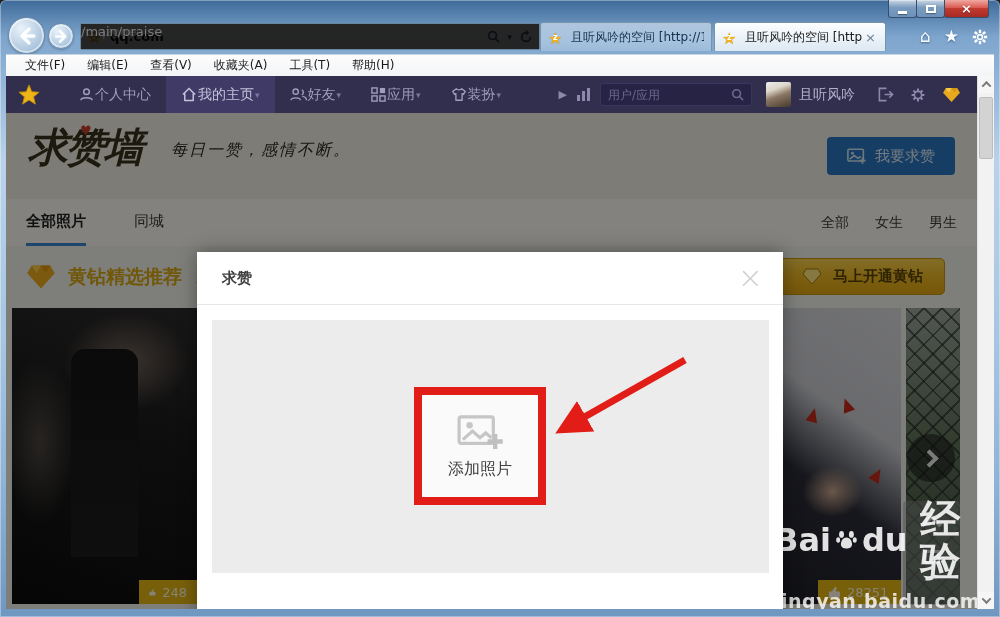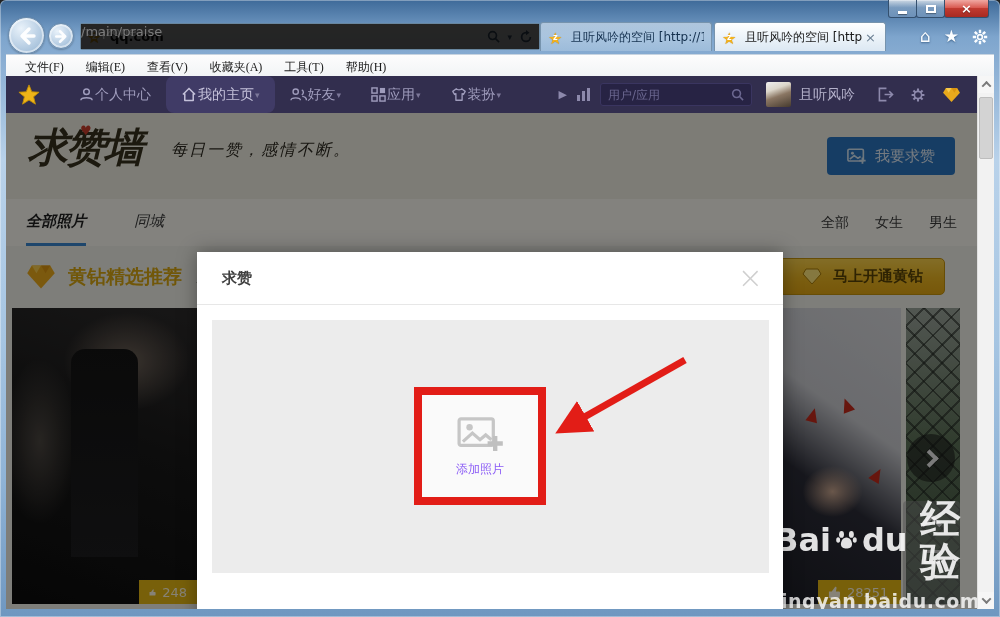--- a/index.html
+++ b/index.html
@@ -57,33 +57,33 @@
   .tab-title { font-size:12px; color:#14304e; white-space:nowrap; overflow:hidden; flex:1; }
   .tab.active .tab-title { color:#1a1a1a; }
   .tab-close { font-size:13px; color:#6b7f92; padding:0 2px; cursor:pointer; }
 
   .chrome-icons { position:absolute; right:6px; top:8px; display:flex; gap:13px; align-items:center; }
   .chrome-icons .ci { color:#fbfdff; font-size:17px; line-height:1; text-shadow:0 1px 2px rgba(0,40,80,.5); cursor:pointer; }
 
   
   .menubar { position:absolute; top:54px; left:6px; right:6px; height:22px;
     background:linear-gradient(180deg,#fdfdfd,#f2f4f6); border-top:1px solid #c8d4e0;
-    display:flex; align-items:flex-end; padding-left:8px;font-family:Liberation Serif, serif; }
+    display:flex; align-items:center; padding-left:8px; }
   .menu-item { font-size:12px; color:#1a1a1a; padding:0 11px; cursor:pointer; }
 
   
   .viewport { position:absolute; top:76px; left:6px; right:6px; bottom:8px; background:#fff; display:flex; }
   .content { position:relative; flex:1; overflow:hidden; }
 
   
   .qnav { height:37px; background:#322e4e; display:flex; align-items:center; padding:0 8px 0 12px; }
   .qnav .brand { display:flex; align-items:center; gap:7px; margin-right:24px; cursor:pointer; }
   .brand-text { color:#dcdaea; font-size:17px; letter-spacing:1px; }
   .qitem { display:flex; align-items:center; gap:1px; color:#9f9cbc; font-size:14px; height:37px; padding:0 15px; cursor:pointer; }
-  .qitem.active { background:#403b66; color:#c4c1da;border-radius:8px; }
+  .qitem.active { background:#403b66; color:#c4c1da; }
   .qitem .caret { font-size:9px; color:#7c7899; }
   .qnav svg { display:block; }
   .qnav .spacer { flex:1; }
   .mini-ic { color:#8d89ac; font-size:11px; margin:0 8px; cursor:pointer; }
   .bars { display:flex; align-items:flex-end; gap:2px; height:13px; margin:0 10px 0 2px; cursor:pointer; }
   .bars i { width:3px; background:#8d89ac; display:block; }
   .qsearch { width:152px; height:23px; background:#272344; border:1px solid #3a3560; border-radius:3px;
     display:flex; align-items:center; padding:0 7px; margin-right:14px; }
   .qsearch input { flex:1; background:transparent; border:none; outline:none; color:#bdbad4; font-size:12px;
     font-family:inherit; width:100px; }
@@ -99,21 +99,21 @@
   .pg-header { position:relative; height:86px; background:#edebdf; }
   .logo-wrap { position:absolute; left:22px; top:14px; display:flex; align-items:flex-end; gap:29px; }
   .logo-text { font-size:40px; font-weight:900; font-style:italic; color:#36301d; letter-spacing:-2px; line-height:1; }
   .logo-heart { color:#c43b2a; font-size:13px; position:absolute; left:52px; top:-4px; }
   .tagline { font-size:16px; font-style:italic; color:#2c2920; padding-bottom:6px; letter-spacing:2px; }
   .btn-praise { position:absolute; right:22px; top:24px; width:128px; height:38px; background:#2a74bd;
     border-radius:4px; display:flex; align-items:center; justify-content:center; gap:8px;
     color:#dde7f2; font-size:15px; cursor:pointer; }
 
   .pg-tabs { position:relative; height:47px; background:#f7f6ef; display:flex; align-items:center; padding:0 20px; }
-  .ptab { font-size:15px; color:#3c3c3c; margin-right:48px; position:relative; height:47px; line-height:44px; cursor:pointer;font-style:italic; }
+  .ptab { font-size:15px; color:#3c3c3c; margin-right:48px; position:relative; height:47px; line-height:44px; cursor:pointer; }
   .ptab.active { color:#1f1f1f; font-weight:bold; }
   .ptab.active::after { content:""; position:absolute; left:0; right:0; bottom:0; height:3px; background:#3a85cc; }
   .pg-tabs .fspacer { flex:1; }
   .pfilter { font-size:14px; color:#3a3a3a; margin-left:26px; cursor:pointer; }
 
   .pg-promo { position:relative; height:62px; display:flex; align-items:center; padding:0 18px; }
   .promo-title { font-size:19px; font-weight:bold; color:#d5a512; margin-left:10px; }
   .promo-more { font-size:15px; color:#8f8d83; margin-left:14px; }
   .btn-gold { position:absolute; right:32px; top:12px; width:166px; height:37px; border-radius:5px;
     background:linear-gradient(180deg,#f7cf4a,#e9b321 55%,#dfa513); border:1px solid #c3920d;
@@ -168,21 +168,21 @@
   .modal { position:absolute; left:191px; top:176px; width:586px; height:395px; background:#fff; z-index:10;
     box-shadow:0 0 18px rgba(0,0,0,.35); }
   .modal-head { height:53px; border-bottom:1px solid #e7e7e7; display:flex; align-items:center; padding:0 20px 0 25px; }
   .modal-title { font-size:15px; font-weight:bold; color:#3f3f3f; flex:1; }
   .modal-close { font-size:30px; font-weight:300; color:#cfcfcf; line-height:1; cursor:pointer; }
   .modal-body { position:absolute; left:15px; right:14px; top:68px; height:253px; background:#ececec; }
 
   .anno-box { position:absolute; left:217px; top:135px; width:132px; height:118px; border:8px solid #e21d17; z-index:12; }
   .addphoto { width:100%; height:100%; background:#fafafa; display:flex; flex-direction:column;
     align-items:center; justify-content:center; gap:8px; cursor:pointer; }
-  .addphoto-label { font-size:12px; color:#8b5cf6; }
+  .addphoto-label { font-size:16px; color:#404040; }
 
   .anno-arrow { position:absolute; left:340px; top:98px; z-index:12; pointer-events:none; }
 
   
   .scrollbar { width:17px; background:#f2f2f2; border-left:1px solid #e0e0e0; display:flex; flex-direction:column; }
   .sb-btn { height:17px; background:#f6f6f6; display:flex; align-items:center; justify-content:center; cursor:pointer; }
   .sb-up { width:7px; height:7px; border-top:2px solid #7a7a7a; border-left:2px solid #7a7a7a; transform:rotate(45deg) translate(1px,1px); }
   .sb-dn { width:7px; height:7px; border-bottom:2px solid #7a7a7a; border-right:2px solid #7a7a7a; transform:rotate(45deg) translate(-1px,-1px); }
   .sb-track { flex:1; position:relative; }
   .sb-thumb { position:absolute; top:4px; left:1px; right:1px; height:62px; background:#d3d3d3; border:1px solid #bdbdbd; border-radius:2px; cursor:grab; }

